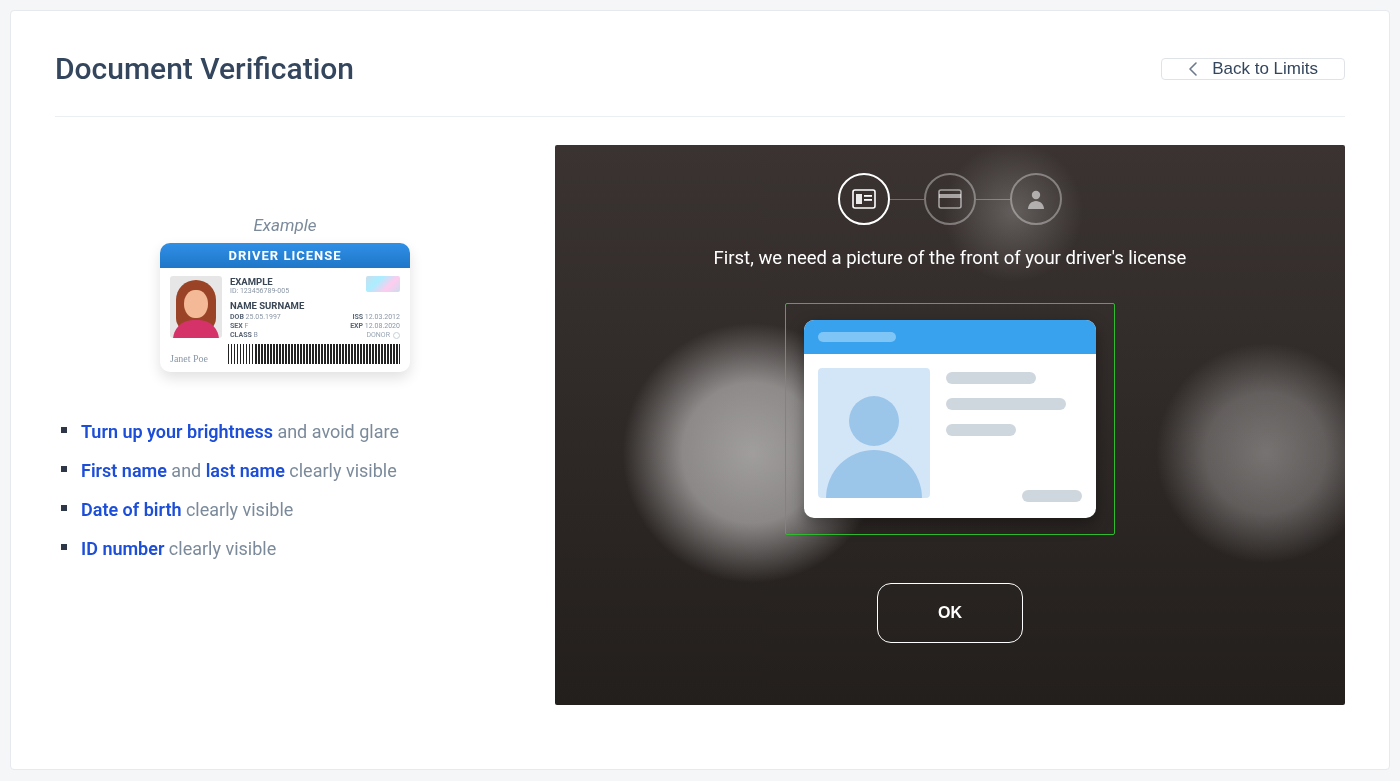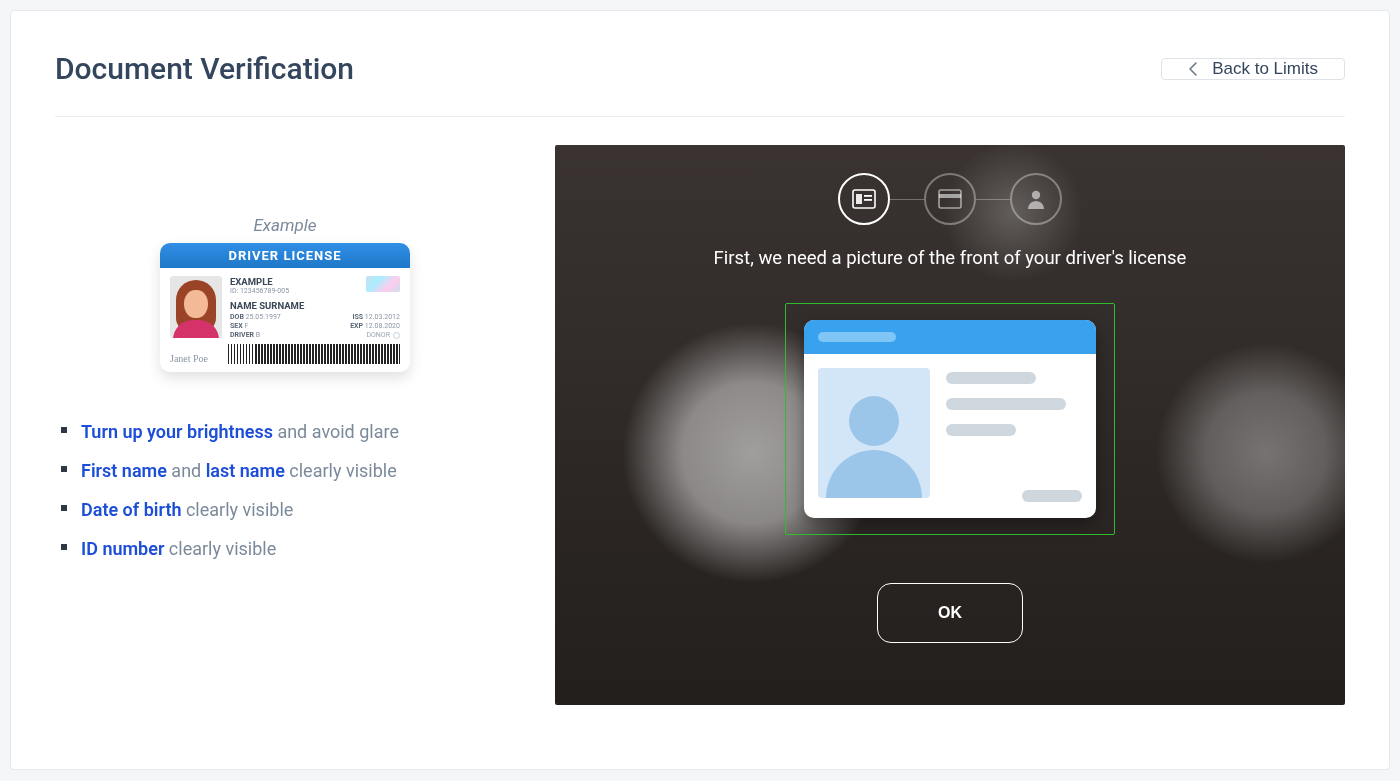--- a/index.html
+++ b/index.html
@@ -272,21 +272,21 @@
               <div class="bold" style="margin-top:4px">NAME SURNAME</div>
               <div class="row mini" style="margin-top:2px">
                 <span><b>DOB</b> <span>25.05.1997</span></span>
                 <span><b>ISS</b> <span>12.03.2012</span></span>
               </div>
               <div class="row mini">
                 <span><b>SEX</b> <span>F</span></span>
                 <span><b>EXP</b> <span>12.08.2020</span></span>
               </div>
               <div class="row mini">
-                <span><b>DRIVER</b> <span>B</span></span>
+                <span><b>CLASS</b> <span>B</span></span>
                 <span class="dl-donor">
                     <span>DONOR</span>
                     <span class="dot"></span>
                   </span>
               </div>
             </div>
           </div>
           <div class="dl-barcode">
             <div class="dl-sign">Janet Poe</div>
             <div class="dl-bars"></div>

